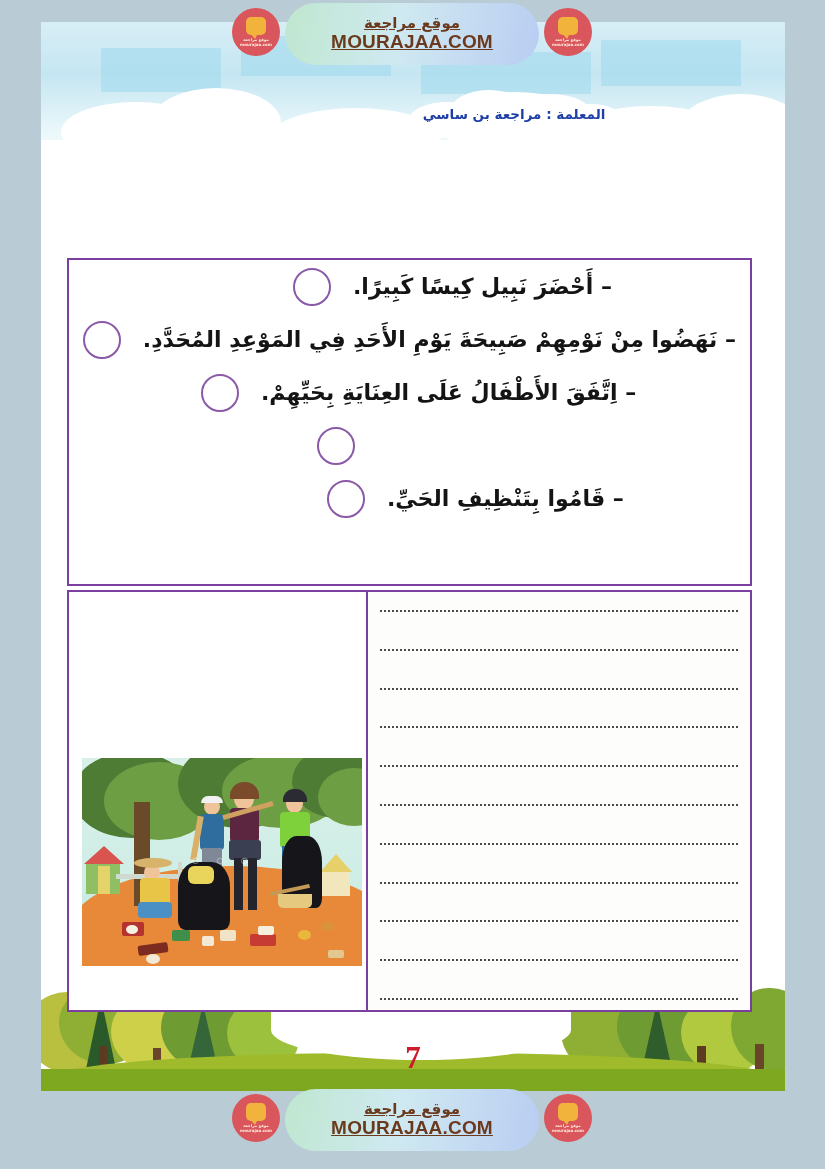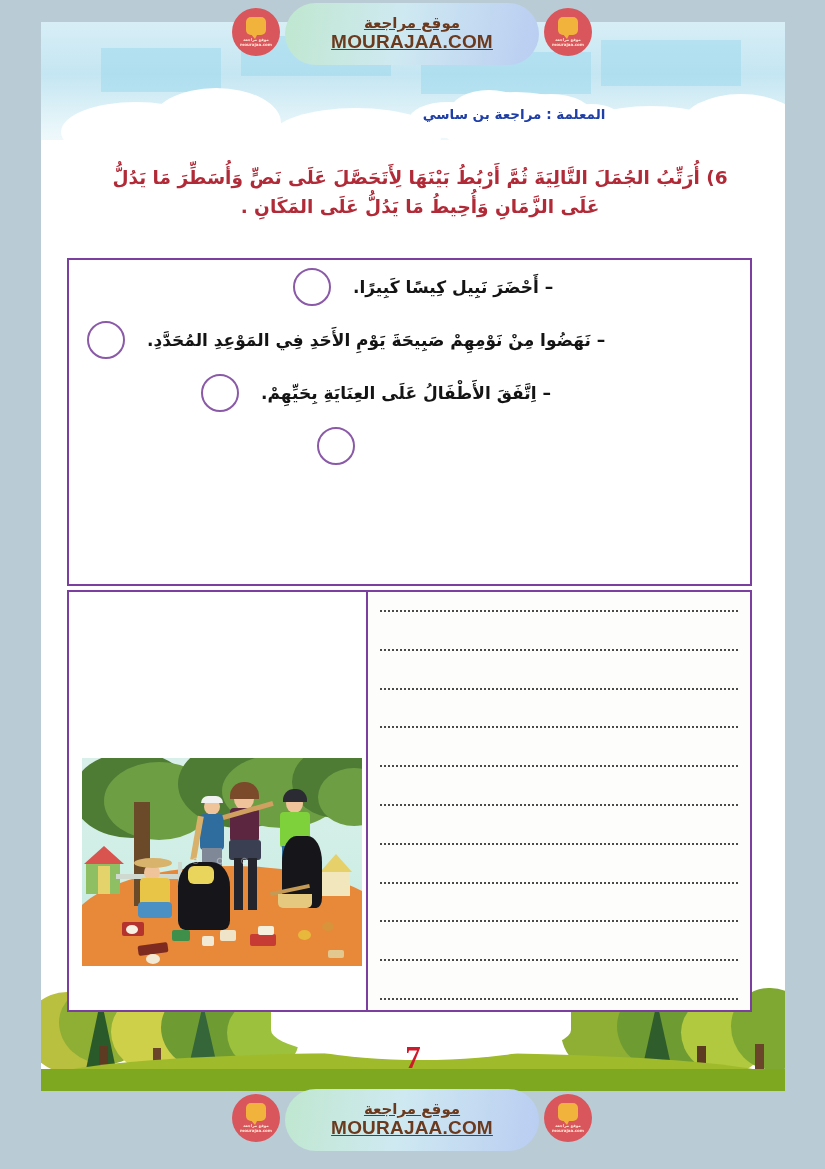--- a/index.html
+++ b/index.html
@@ -237,21 +237,21 @@
   }
   .sentence-row {
     display: flex;
     align-items: center;
     direction: rtl;
     height: 53px;
     padding: 0 14px;
     box-sizing: border-box;
   }
   .sentence-text {
-    font-size: 17px;
+    font-size: 22px;
     font-weight: bold;
     color: #141414;
     direction: rtl;
     white-space: nowrap;
     font-family: "DejaVu Sans", sans-serif;
   }
   .order-circle {
     width: 34px;
     height: 34px;
     border: 2px solid #8a5aa8;
@@ -376,24 +376,20 @@
 
     <div class="teacher-cloud">
       <div class="blob" style="left:0px;   top:12px; width:78px;  height:36px;"></div>
       <div class="blob" style="left:40px;  top:0px;  width:80px;  height:46px;"></div>
       <div class="blob" style="left:100px; top:4px;  width:84px;  height:44px;"></div>
       <div class="blob" style="left:150px; top:14px; width:64px;  height:34px;"></div>
       <div class="blob" style="left:18px;  top:26px; width:180px; height:24px;"></div>
       <span class="teacher-name">المعلمة : مراجعة بن ساسي</span>
     </div>
 
-    <div class="instruction">
-      <div>6) أُرَتِّبُ الجُمَلَ التَّالِيَةَ ثُمَّ أَرْبُطُ بَيْنَهَا لِأَتَحَصَّلَ عَلَى نَصٍّ وَأُسَطِّرَ مَا يَدُلُّ</div>
-      <div>عَلَى الزَّمَانِ وَأُحِيطُ مَا يَدُلُّ عَلَى المَكَانِ .</div>
-    </div>
 
     <div class="sentences-box">
 
       <div class="sentence-row">
         <div class="row-spacer"></div>
         <span class="sentence-text">– أَحْضَرَ نَبِيل كِيسًا كَبِيرًا.</span>
         <div class="order-circle"></div>
         <div style="width:210px"></div>
       </div>
 
@@ -411,20 +407,26 @@
         <div style="width:118px"></div>
       </div>
 
 
       <div class="sentence-row">
         <div class="row-spacer"></div>
         <div class="order-circle"></div>
         <div style="width:234px"></div>
       </div>
 
+      <div class="sentence-row">
+        <div class="row-spacer"></div>
+        <span class="sentence-text">– قَامُوا بِتَنْظِيفِ الحَيِّ.</span>
+        <div class="order-circle"></div>
+        <div style="width:244px"></div>
+      </div>
 
     </div>
 
     <div class="lower-area">
 
       <div class="lines-panel">
         <div class="write-line"></div>
         <div class="write-line"></div>
         <div class="write-line"></div>
         <div class="write-line"></div>

